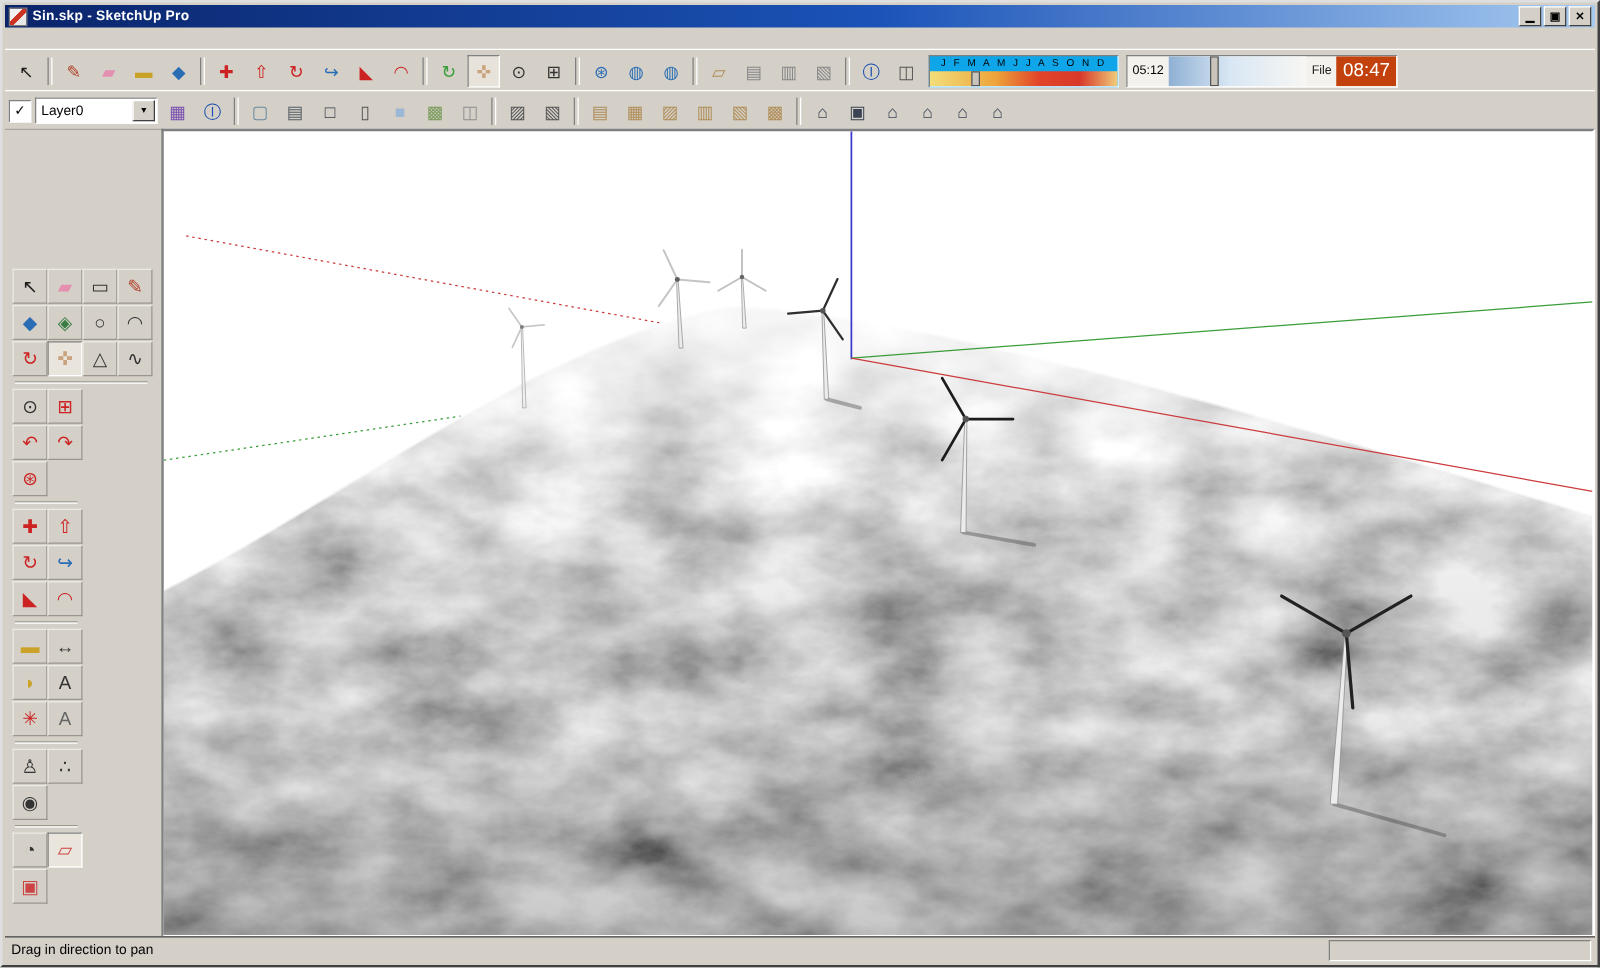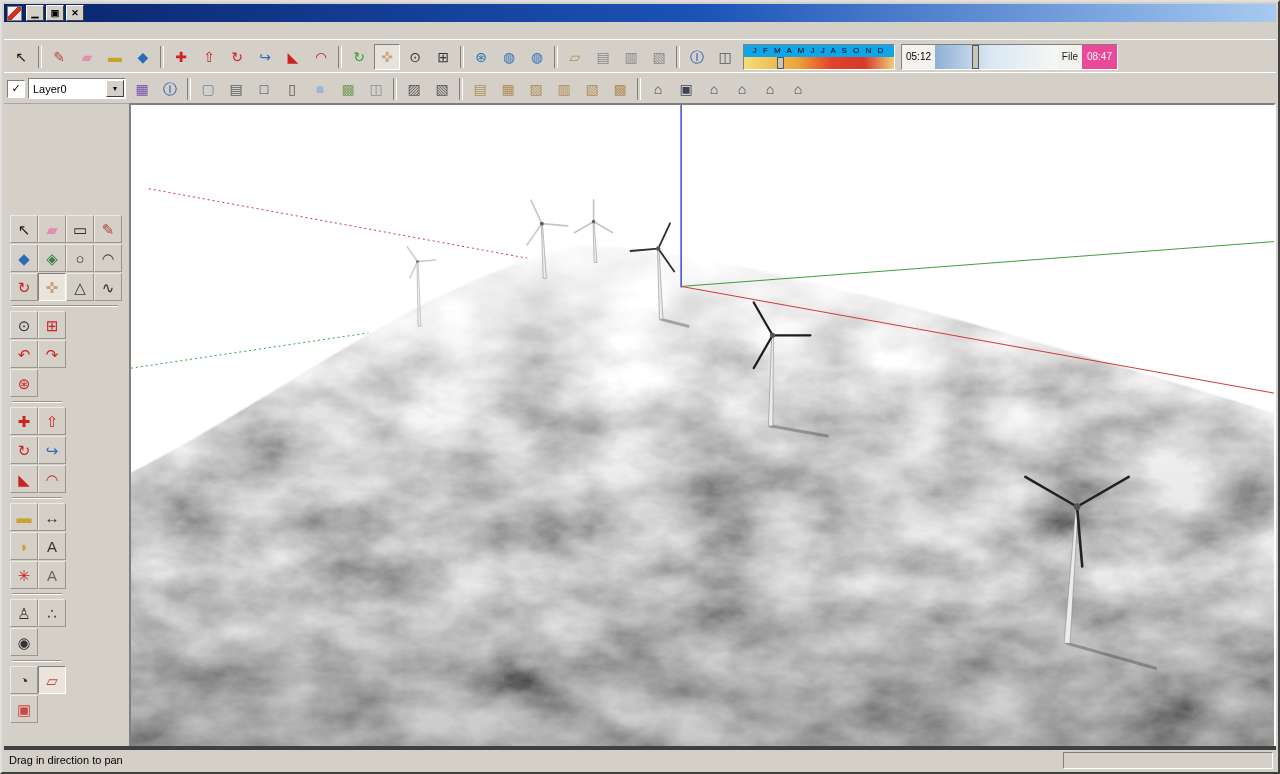--- a/index.html
+++ b/index.html
@@ -43,51 +43,52 @@
   
   .monthctl{width:150px;height:24px;border:1px solid;border-color:#808080 #fff #fff #808080;background:#0ea5e9;
     display:flex;flex-direction:column;margin-left:4px;overflow:hidden}
   .month-letters{height:11px;font-size:8px;letter-spacing:2px;text-align:center;padding-top:1px;white-space:nowrap}
   .month-grad{flex:1;position:relative;background:linear-gradient(90deg,#f2de7a,#eda43a 35%,#e2442a 58%,#d8382a 80%,#f0cc7a)}
   .timectl{width:215px;height:24px;border:1px solid;border-color:#808080 #fff #fff #808080;background:#f4f2ec;
     display:flex;align-items:center;margin-left:6px;overflow:hidden}
   .t-start{padding:0 4px;font-size:10px}
   .time-grad{flex:1;height:100%;position:relative;background:linear-gradient(90deg,#8fb0d4,#d9e7f4 45%,#f7f7f4)}
   .t-noon{font-size:10px;padding:0 4px;color:#222}
-  .t-end{background:#ec4899;color:#fff;font-size:10px;padding:0 5px;height:100%;display:flex;align-items:center}
+  .t-end{background:#c2410c;color:#fff;font-size:15px;padding:0 5px;height:100%;display:flex;align-items:center}
   .thumb{position:absolute;top:0;bottom:0;width:5px;background:#c8c4bc;border:1px solid #555;left:22%}
   
   .palette{position:absolute;left:2px;top:101px;width:125px;bottom:22px;background:#d4d0c8;padding-top:9px;
     border-right:1px solid #808080}
   .pblock{display:grid;grid-template-columns:repeat(2,27px);gap:1px;margin:2px 0 2px 4px}
   .pblock.cols4{grid-template-columns:repeat(4,27px)}
   .pblock .tbtn{width:26px;height:26px;margin:0;border:1px solid;border-color:#eceae4 #9a968e #9a968e #eceae4;background:#d4d0c8}
   .pblock .tbtn.pressed{border-color:#808080 #fff #fff #808080;background:#e9e5dc}
   .pblock .glyph{font-size:15px}
   .psep{height:0;border-top:1px solid #9a968e;border-bottom:1px solid #ffffff;margin:4px 6px;width:50px}
   .psep.wide{width:106px}
   
   .main{position:absolute;left:2px;top:101px;right:2px;bottom:22px}
   .viewport{position:absolute;left:125px;top:0;right:0;bottom:0;background:#fff;
     border:2px solid;border-color:#808080 #fff #fff #808080}
   .viewport svg{position:absolute;inset:0;width:100%;height:100%}
   
   .statusbar{position:absolute;left:2px;right:2px;bottom:2px;height:20px;background:#d4d0c8;
-    border-top:4px solid #404040;display:flex;align-items:center}
+    border-top:1px solid #404040;display:flex;align-items:center}
   .statushint{padding-left:5px;flex:1}
   .measurebox{width:208px;height:15px;margin-right:3px;background:#d4d0c8;
     border:1px solid;border-color:#808080 #fff #fff #808080}
 </style>
 </head>
 <body>
 
 <div class="win">
 
   <div class="titlebar">
     <div class="appicon"></div>
+    <div class="titletext">Sin.skp - SketchUp Pro</div>
     <div class="wbtns">
       <div class="wbtn">▁</div>
       <div class="wbtn">▣</div>
       <div class="wbtn">✕</div>
     </div>
   </div>
 
 
   <div class="toolbar" style="top:37px;height:33px">
     <div class="tgroup">

